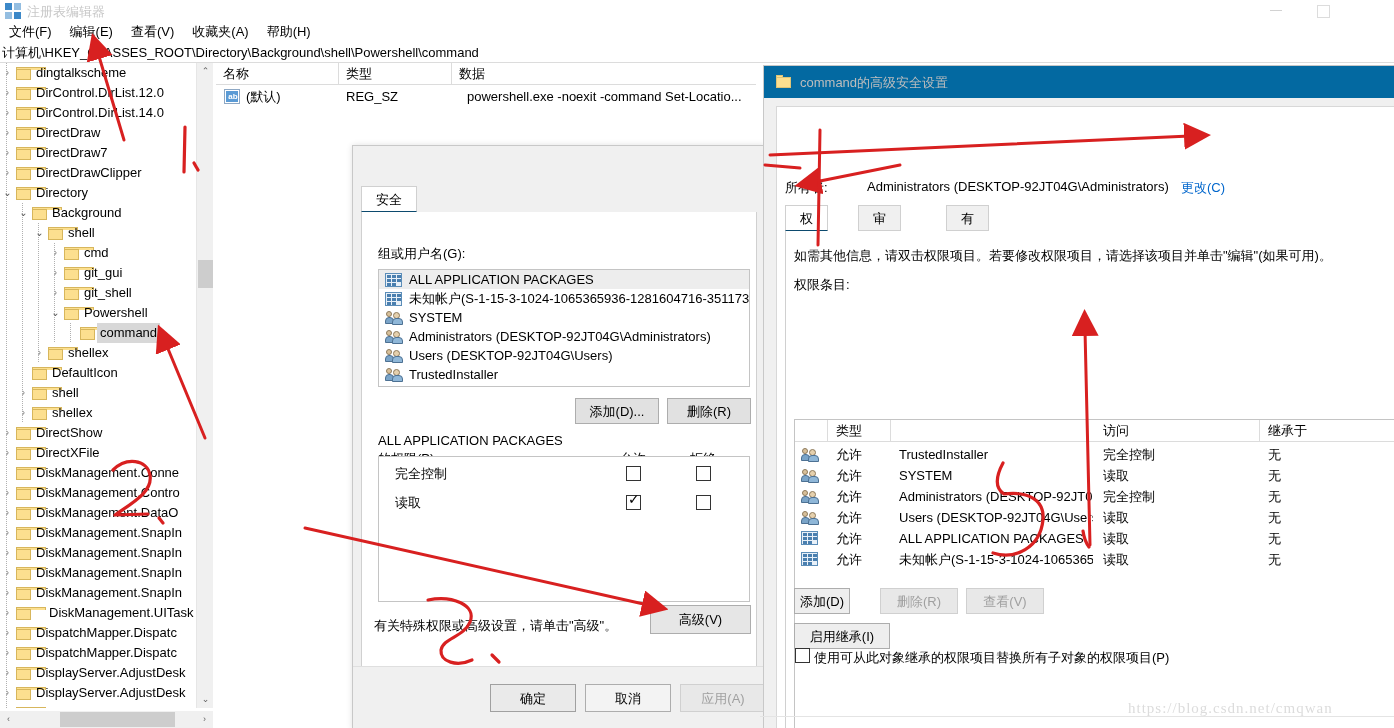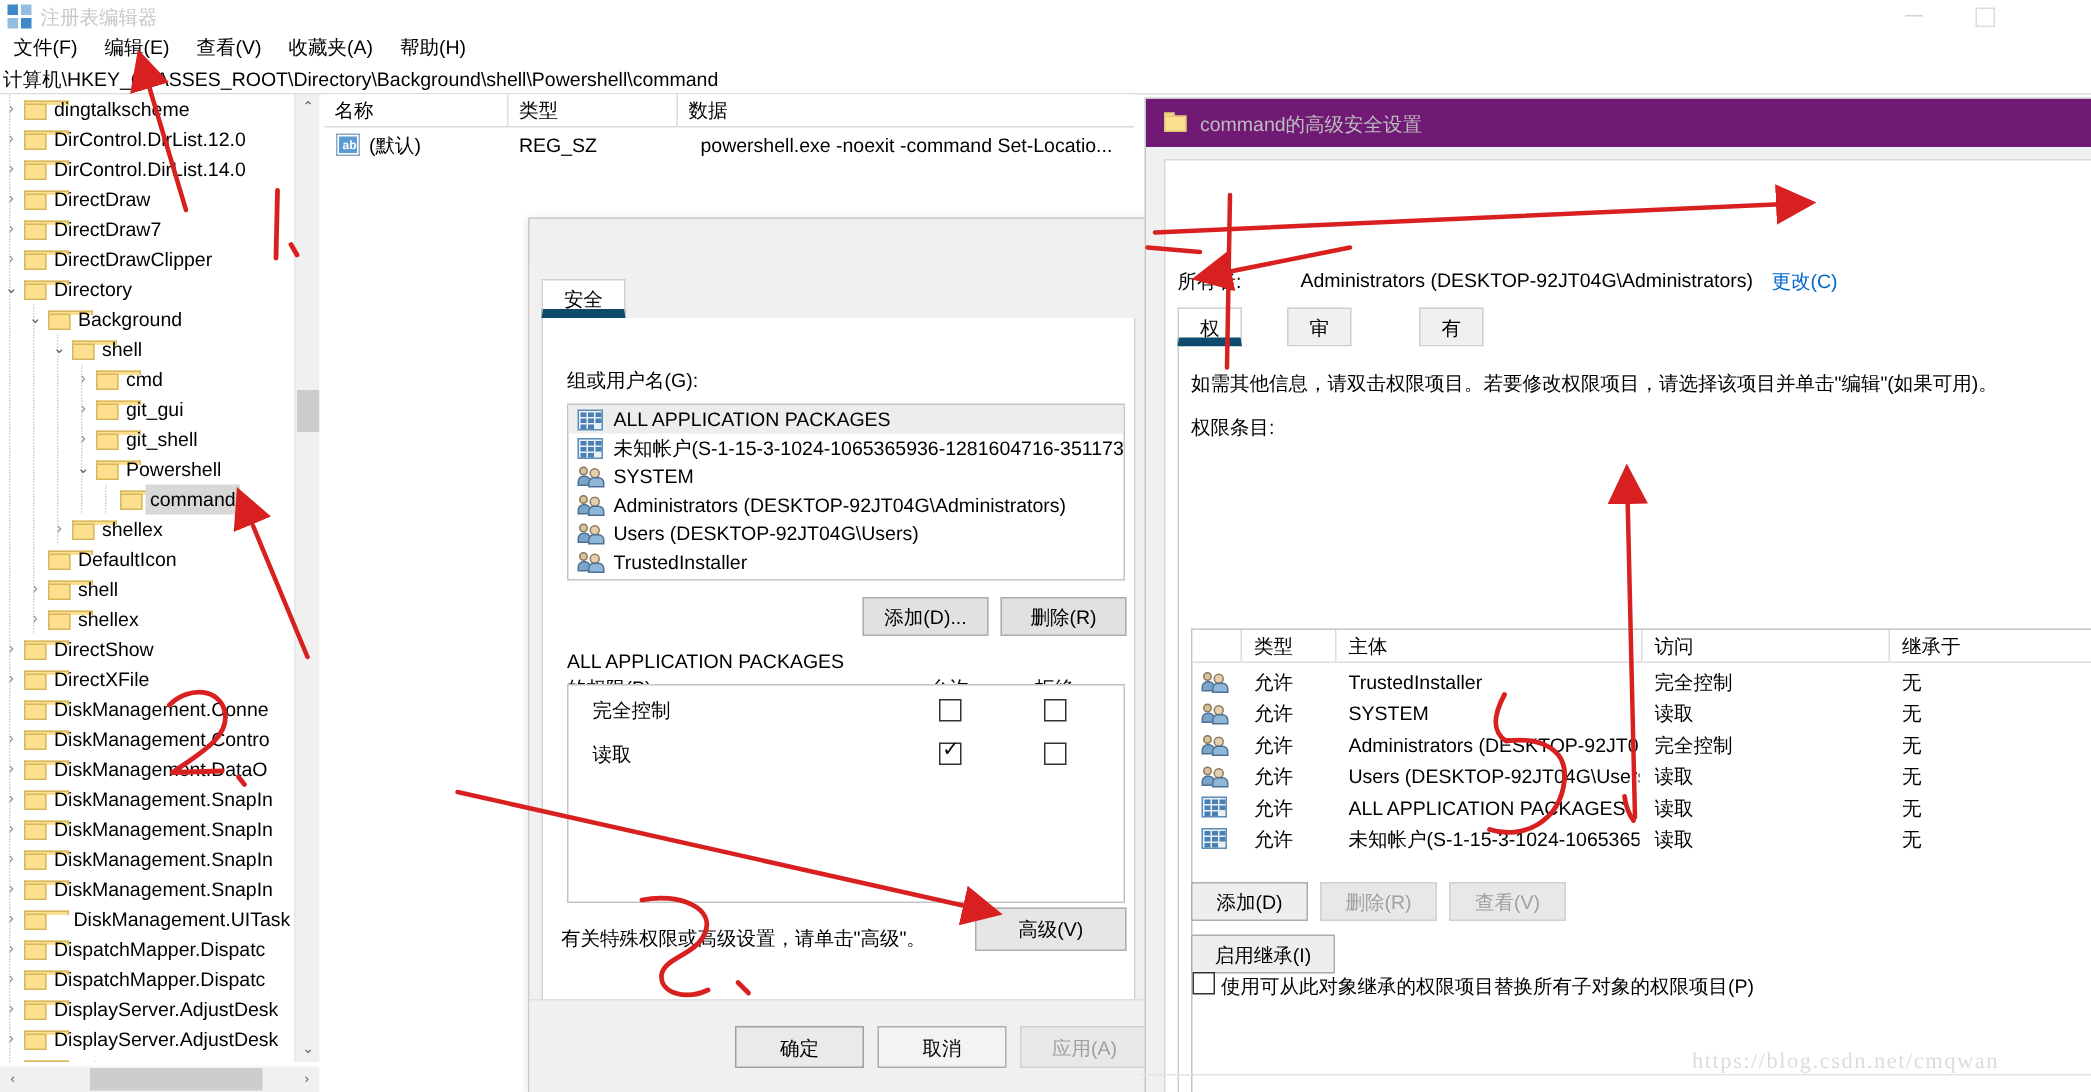--- a/index.html
+++ b/index.html
@@ -72,21 +72,21 @@
 
   
   #perm-dialog{left:352px;top:145px;width:412px;height:583px;background:#f0f0f0;border:1px solid #c8c8c8;box-shadow:0 0 6px rgba(0,0,0,.12);}
   #perm-titlebar{position:absolute;left:0;top:0;width:100%;height:30px;background:#ffffff;}
   #perm-icon{position:absolute;left:10px;top:8px;width:15px;height:13px;}
   #perm-title{position:absolute;left:33px;top:7px;font-size:13px;color:#bdbdbd;white-space:nowrap;}
   #perm-close{position:absolute;right:0;top:0;width:44px;height:30px;color:#bbb;font-size:15px;text-align:center;line-height:30px;}
   #perm-body{position:absolute;left:0;top:30px;width:100%;bottom:0;background:#f0f0f0;}
   #perm-tabstrip{position:absolute;left:8px;top:10px;width:396px;height:26px;border-bottom:1px solid #d0d0d0;}
   .tab{position:absolute;top:0;height:26px;line-height:25px;padding:0 14px;font-size:13px;background:#f0f0f0;border:1px solid #d0d0d0;box-sizing:border-box;}
-  .tab.active{background:#fff;border-bottom:6px solid #0c4a6e;}
+  .tab.active{background:#fff;border-bottom:1px solid #0c4a6e;}
   #perm-tabpage{position:absolute;left:8px;top:36px;width:396px;height:480px;background:#fff;border:1px solid #d0d0d0;border-top:none;box-sizing:border-box;}
   .lblplain{position:absolute;font-size:13px;color:#000;white-space:nowrap;}
   #users-listbox{position:absolute;left:16px;top:57px;width:372px;height:118px;border:1px solid #c4c4c4;background:#fff;box-sizing:border-box;overflow:hidden;}
   .user-row{position:relative;height:19px;line-height:19px;font-size:13px;white-space:nowrap;padding-left:30px;}
   .user-row.sel{background:#ededed;}
   .ico-pkg{position:absolute;left:6px;top:3px;width:17px;height:14px;background:#e8f0f8;border:1px solid #5b8db8;box-sizing:border-box;}
   .ico-pkg i{position:absolute;left:1px;top:1px;width:4px;height:3px;background:#4a7faf;box-shadow:5px 0 0 #4a7faf,10px 0 0 #4a7faf,0 4px 0 #4a7faf,5px 4px 0 #4a7faf,10px 4px 0 #4a7faf,0 8px 0 #4a7faf,5px 8px 0 #4a7faf;}
   .ico-user{position:absolute;left:6px;top:2px;width:18px;height:15px;}
   .ico-user .h1{position:absolute;left:1px;top:1px;width:6px;height:6px;border-radius:50%;background:#d8c09a;border:1px solid #8d7a5c;box-sizing:border-box;}
   .ico-user .b1{position:absolute;left:0px;top:7px;width:9px;height:7px;border-radius:4px 4px 0 0;background:#7aa4c8;border:1px solid #4d7193;box-sizing:border-box;}
@@ -97,21 +97,21 @@
   #perm-grid{position:absolute;left:16px;top:244px;width:372px;height:146px;border:1px solid #c4c4c4;background:#fff;box-sizing:border-box;}
   .pg-row{position:absolute;left:0;width:100%;height:29px;}
   .pg-name{position:absolute;left:16px;top:0;line-height:29px;font-size:13px;}
   .cbx{position:absolute;width:15px;height:15px;top:7px;border:1px solid #333;background:#fff;box-sizing:border-box;}
   .cbx.dim{border-color:#c9c9c9;background:#f4f4f4;}
   .cbx .tick{position:absolute;left:1px;top:-4px;font-size:14px;color:#000;line-height:15px;}
   #perm-footer{position:absolute;left:0;bottom:0;width:100%;height:62px;background:#f0f0f0;border-top:1px solid #dfdfdf;}
 
   
   #adv-dialog{left:763px;top:65px;width:631px;height:663px;background:#f0f0f0;border:1px solid #c8c8c8;}
-  #adv-titlebar{position:absolute;left:0;top:0;width:100%;height:32px;background:#701a75;}
+  #adv-titlebar{position:absolute;left:0;top:0;width:100%;height:32px;background:#0369a1;}
   #adv-icon{position:absolute;left:12px;top:9px;width:15px;height:13px;}
   #adv-title{position:absolute;left:36px;top:8px;font-size:13px;color:#bdbdbd;white-space:nowrap;}
   #adv-body{position:absolute;left:12px;top:40px;right:0;bottom:0;background:#fff;border:1px solid #d8d8d8;border-right:none;border-bottom:none;box-sizing:border-box;}
   #adv-tabstrip{position:absolute;left:8px;top:98px;height:26px;}
   #adv-tabpage{position:absolute;left:8px;top:124px;width:612px;height:500px;background:#fff;border:1px solid #d0d0d0;border-top:none;box-sizing:border-box;}
   #entries-table{position:absolute;left:8px;top:188px;width:604px;height:345px;border:1px solid #c4c4c4;background:#fff;box-sizing:border-box;overflow:hidden;}
   #et-head{position:absolute;left:0;top:0;width:100%;height:21px;background:#fff;border-bottom:1px solid #dcdcdc;}
   .et-hc{position:absolute;top:0;height:21px;line-height:21px;font-size:13px;padding-left:8px;border-right:1px solid #dcdcdc;box-sizing:border-box;}
   .et-row{position:absolute;left:0;width:100%;height:21px;}
   .et-cell{position:absolute;top:0;height:21px;line-height:21px;font-size:13px;white-space:nowrap;overflow:hidden;}
@@ -604,21 +604,20 @@
     </div>
 
     <div id="adv-tabpage">
       <div class="lblplain" style="left:8px;top:16px;">如需其他信息，请双击权限项目。若要修改权限项目，请选择该项目并单击"编辑"(如果可用)。</div>
       <div class="lblplain" style="left:8px;top:45px;">权限条目:</div>
 
       <div id="entries-table">
         <div id="et-head">
           <div class="et-hc" style="left:0;width:33px;"></div>
           <div class="et-hc" style="left:33px;width:63px;">类型</div>
-          <div class="et-hc" style="left:96px;width:204px;">主体</div>
           <div class="et-hc" style="left:300px;width:165px;">访问</div>
           <div class="et-hc" style="left:465px;width:137px;border-right:none;">继承于</div>
         </div>
       <div class="et-row" style="top: 24px;">
             <span class="et-ico">
               <span class="ico-user" style="left:0;top:0;">
                 <span class="h1"></span>
                 <span class="b1"></span>
                 <span class="h2"></span>
                 <span class="b2"></span>
@@ -688,21 +687,21 @@
                 <i></i>
               </span>
             </span>
             <div class="et-cell" style="left: 41px; width: 53px;">允许</div>
             <div class="et-cell" style="left: 104px; width: 194px;">未知帐户(S-1-15-3-1024-1065365...</div>
             <div class="et-cell" style="left: 308px; width: 155px;">读取</div>
             <div class="et-cell" style="left: 473px; width: 127px;">无</div>
           </div>
         </div>
 
-      <div class="btn" style="left:8px;top:357px;width:78px;height:26px;line-height:25px;background:#eee;">添加(D)</div>
+      <div class="btn" style="left:8px;top:357px;width:56px;height:26px;line-height:25px;background:#eee;">添加(D)</div>
       <div class="btn disabled" style="left:94px;top:357px;width:78px;height:26px;line-height:25px;">删除(R)</div>
       <div class="btn disabled" style="left:180px;top:357px;width:78px;height:26px;line-height:25px;">查看(V)</div>
       <div class="btn" style="left:8px;top:392px;width:96px;height:26px;line-height:25px;background:#eee;">启用继承(I)</div>
 
       <div class="cbx" style="left:9px;top:417px;"></div>
       <div class="lblplain" style="left:28px;top:418px;">使用可从此对象继承的权限项目替换所有子对象的权限项目(P)</div>
     </div>
   </div>
 </div>
 

